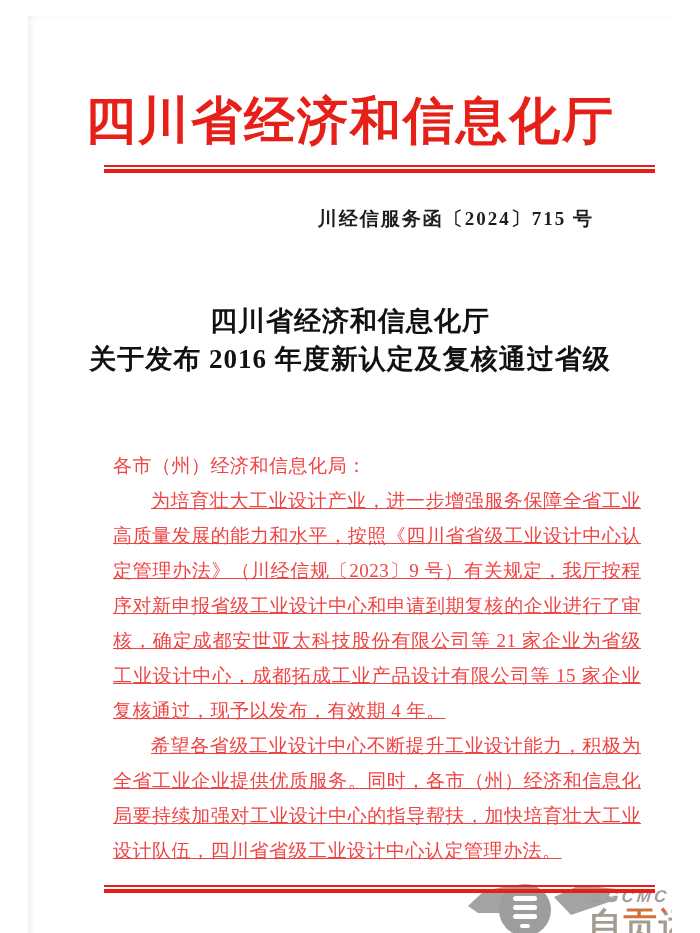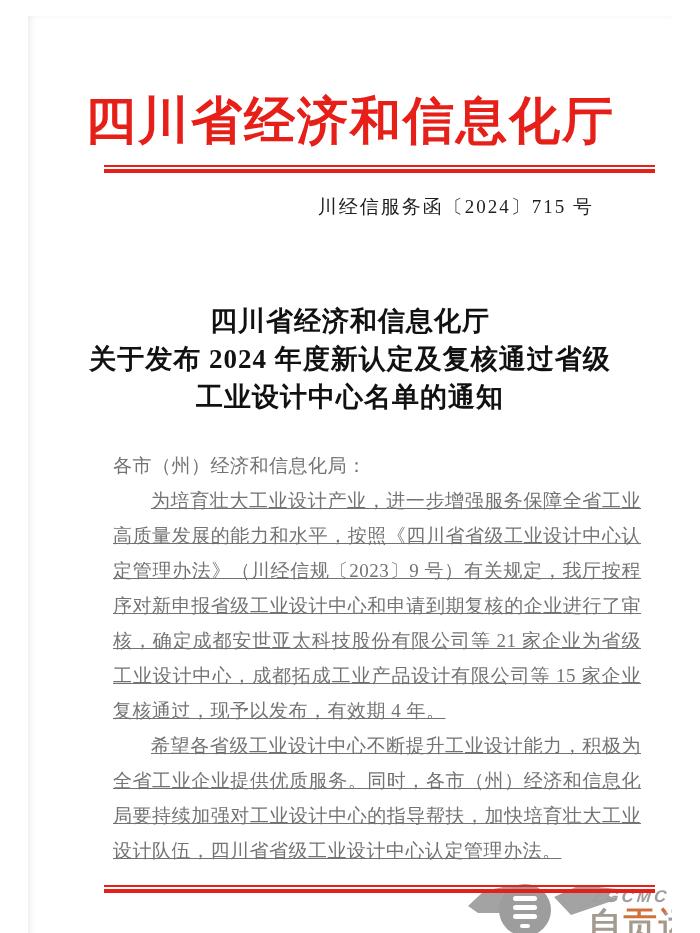--- a/index.html
+++ b/index.html
@@ -34,25 +34,26 @@
   }
   .red-rule .rr-thin  { height: 2px; background: #e62019; }
   .red-rule .rr-gap   { height: 2px; background: transparent; }
   .red-rule .rr-thick { height: 4px; background: #e62019; }
   .rule-top    { top: 149px; z-index: 3; }
   .rule-bottom { top: 869px; z-index: 3; }
 
   
   .doc-number {
     position: absolute;
-    top: 178px;
+    top: 190px;
     right: 78px;
     font-size: 19px;
     letter-spacing: 2px;
     color: #1d1d1d;
+    font-weight: bold;
   }
 
   
   .doc-title {
     position: absolute;
     top: 286px; left: 0; right: 0;
     text-align: center;
     color: #111111;
     font-weight: bold;
     font-size: 27px;
@@ -62,21 +63,21 @@
 
   
   .doc-body {
     position: absolute;
     top: 432px;
     left: 85px;
     width: 528px;
     font-size: 19px;
     line-height: 35px;
     letter-spacing: 0.5px;
-    color: #737373;
+    color: #ef4444;
     text-align: justify;
   }
   .doc-body p.indent { text-indent: 2em; text-decoration: underline; }
 
   
   .wm-logo {
     position: absolute;
     left: 440px; top: 866px;
     width: 260px; height: 67px;
     z-index: 2;
@@ -129,22 +130,21 @@
   <div class="red-rule rule-top">
     <div class="rr-thin"></div>
     <div class="rr-gap"></div>
     <div class="rr-thick"></div>
   </div>
 
   <div class="doc-number">川经信服务函〔2024〕715 号</div>
 
   <div class="doc-title">
     <div>四川省经济和信息化厅</div>
-    <div>关于发布 2024 年度新认定及复核通过省级</div>
-    <div>工业设计中心名单的通知</div>
+    <div>关于发布 2016 年度新认定及复核通过省级</div>
   </div>
 
   <div class="doc-body">
     <p>各市（州）经济和信息化局：</p>
     <p class="indent">为培育壮大工业设计产业，进一步增强服务保障全省工业高质量发展的能力和水平，按照《四川省省级工业设计中心认定管理办法》（川经信规〔2023〕9 号）有关规定，我厅按程序对新申报省级工业设计中心和申请到期复核的企业进行了审核，确定成都安世亚太科技股份有限公司等 21 家企业为省级工业设计中心，成都拓成工业产品设计有限公司等 15 家企业复核通过，现予以发布，有效期 4 年。</p>
     <p class="indent">希望各省级工业设计中心不断提升工业设计能力，积极为全省工业企业提供优质服务。同时，各市（州）经济和信息化局要持续加强对工业设计中心的指导帮扶，加快培育壮大工业设计队伍，四川省省级工业设计中心认定管理办法。</p>
   </div>
 
   <div class="red-rule rule-bottom">
     <div class="rr-thin"></div>

